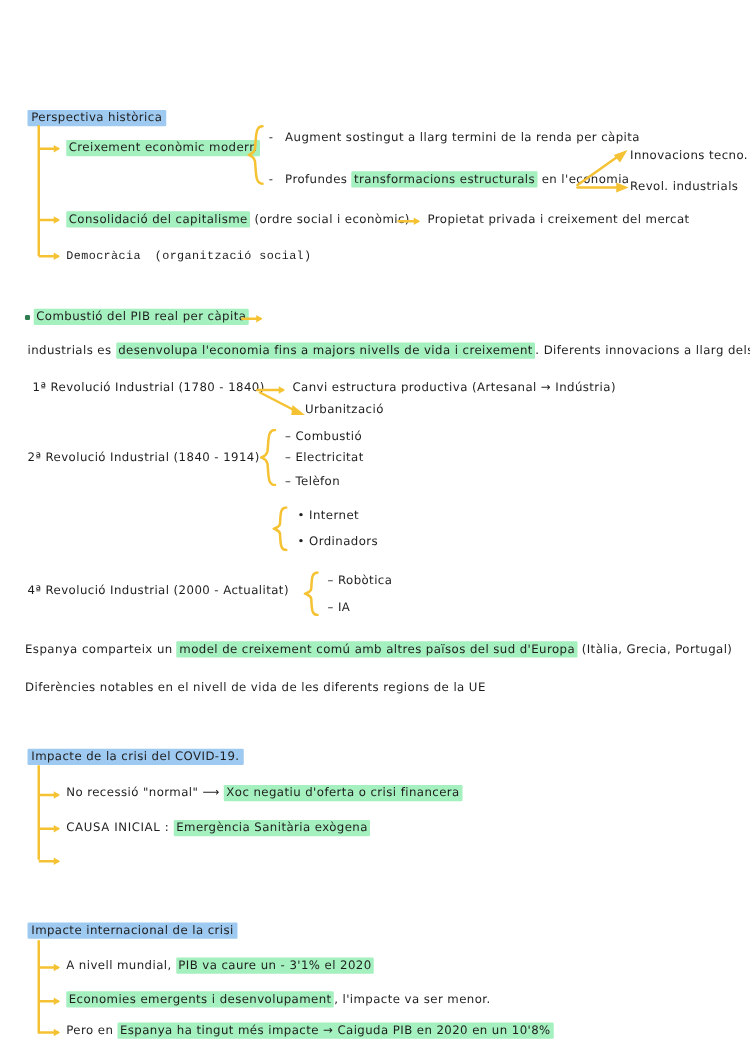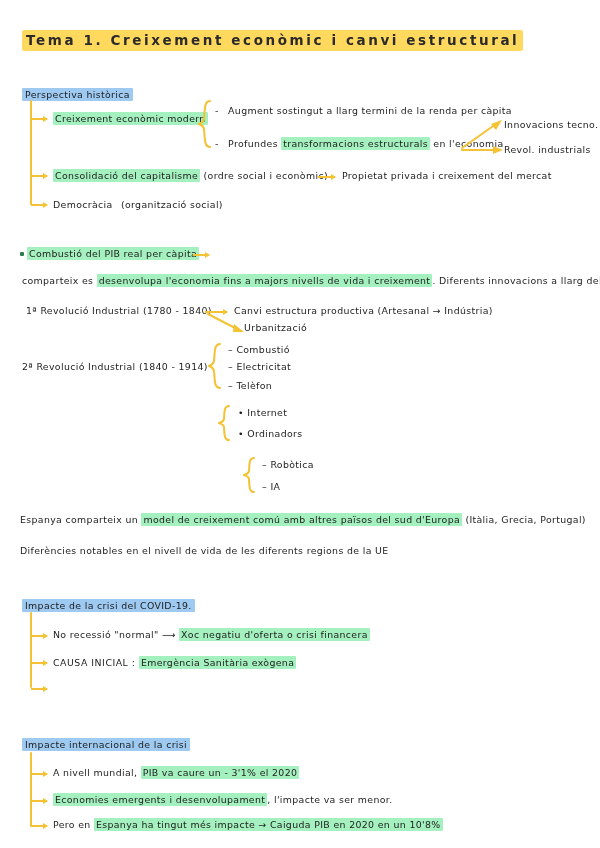--- a/index.html
+++ b/index.html
@@ -64,21 +64,20 @@
   .bullet-sq{
     position:absolute; width:4px; height:4px; background:#2f7d4f; border-radius:1px;
   }
   .small-caps { letter-spacing:.5px; }
 </style>
 </head>
 <body>
 
 <div class="page">
 
-  <div class="title">Tema 1. Creixement econòmic i canvi estructural</div>
 
   <div class="t" style="left:22px; top:89px;">
     <span class="hl-blue">Perspectiva històrica</span>
   </div>
 
   <div class="vline" style="left:30px; top:100px; height:105px;"></div>
   <div class="arrow thin" style="left:31px; top:118px; width:16px;"></div>
   <div class="arrow thin" style="left:31px; top:175px; width:16px;"></div>
   <div class="arrow thin" style="left:31px; top:204px; width:16px;"></div>
 
@@ -86,21 +85,21 @@
     <span class="hl-green">Creixement econòmic modern</span>
   </div>
 
   <div class="t" style="left:53px; top:170px;">
     <span class="hl-green">Consolidació del capitalisme</span>
     <span>(ordre social i econòmic)</span>
   </div>
   <div class="arrow thin" style="left:318px; top:176px; width:17px;"></div>
   <div class="t" style="left:342px; top:170px;">Propietat privada i creixement del mercat</div>
 
-  <div class="t" style="left:53px; top:199px;">
+  <div class="t" style="left:53px; top:199px;font-family:Liberation Mono, monospace;">
     <span>Democràcia</span>
     <span style="padding-left:5px;">(organització social)</span>
   </div>
 
   <div class="brace" style="left:198px; top:100px;">
     <svg width="14" height="48" viewBox="0 0 14 48">
       <path d="M12 1 C6 1, 7 10, 6 19 C5 23, 3 23, 1 24 C3 25, 5 25, 6 29 C7 38, 6 47, 12 47" fill="none" stroke="#f5c233" stroke-width="2" stroke-linecap="round"></path>
     </svg>
   </div>
 
@@ -125,21 +124,21 @@
   <div class="t" style="left:504px; top:119px;">Innovacions tecno.</div>
   <div class="t" style="left:504px; top:144px;">Revol. industrials</div>
 
   <div class="bullet-sq" style="left:20px; top:252px;"></div>
   <div class="t" style="left:27px; top:248px;">
     <span class="hl-green">Combustió del PIB real per càpita</span>
   </div>
   <div class="arrow thin" style="left:193px; top:254px; width:16px;"></div>
 
   <div class="t" style="left:22px; top:275px;">
-    <span>comparteix es </span><span class="hl-green">desenvolupa l'economia fins a majors nivells de vida i creixement</span><span>. Diferents innovacions a llarg dels anys</span>
+    <span>industrials es </span><span class="hl-green">desenvolupa l'economia fins a majors nivells de vida i creixement</span><span>. Diferents innovacions a llarg dels anys</span>
   </div>
 
   <div class="t" style="left:26px; top:305px;">1ª Revolució Industrial (1780 - 1840)</div>
   <div class="arrow thin" style="left:205px; top:311px; width:22px;"></div>
   <div class="t" style="left:234px; top:305px;">Canvi estructura productiva (Artesanal → Indústria)</div>
   <div class="diag" style="left:207px; top:313px;">
     <svg width="42" height="22" viewBox="0 0 42 22">
       <line x1="1" y1="1" x2="30" y2="16" stroke="#f5c233" stroke-width="2" stroke-linecap="round"></line>
       <polygon points="37,19 27,11 26,19" fill="#f5c233"></polygon>
     </svg>
@@ -157,20 +156,21 @@
   <div class="t" style="left:228px; top:380px;">– <span>Telèfon</span></div>
 
   <div class="brace" style="left:218px; top:405px;">
     <svg width="13" height="36" viewBox="0 0 13 36">
       <path d="M11 1 C6 1, 6.5 7, 6 14 C5.5 17, 3 17, 1 18 C3 19, 5.5 19, 6 22 C6.5 29, 6 35, 11 35" fill="none" stroke="#f5c233" stroke-width="2" stroke-linecap="round"></path>
     </svg>
   </div>
   <div class="t" style="left:238px; top:407px;">• <span>Internet</span></div>
   <div class="t" style="left:238px; top:428px;">• <span>Ordinadors</span></div>
 
+  <div class="t" style="left:22px; top:467px;">4ª Revolució Industrial (2000 - Actualitat)</div>
   <div class="brace" style="left:243px; top:457px;">
     <svg width="13" height="36" viewBox="0 0 13 36">
       <path d="M11 1 C6 1, 6.5 7, 6 14 C5.5 17, 3 17, 1 18 C3 19, 5.5 19, 6 22 C6.5 29, 6 35, 11 35" fill="none" stroke="#f5c233" stroke-width="2" stroke-linecap="round"></path>
     </svg>
   </div>
   <div class="t" style="left:262px; top:459px;">– <span>Robòtica</span></div>
   <div class="t" style="left:262px; top:481px;">– <span>IA</span></div>
 
   <div class="t" style="left:20px; top:514px;text-align:right;">
     <span>Espanya comparteix un </span><span class="hl-green">model de creixement comú amb altres països del sud d'Europa</span><span> (Itàlia, Grecia, Portugal)</span>

